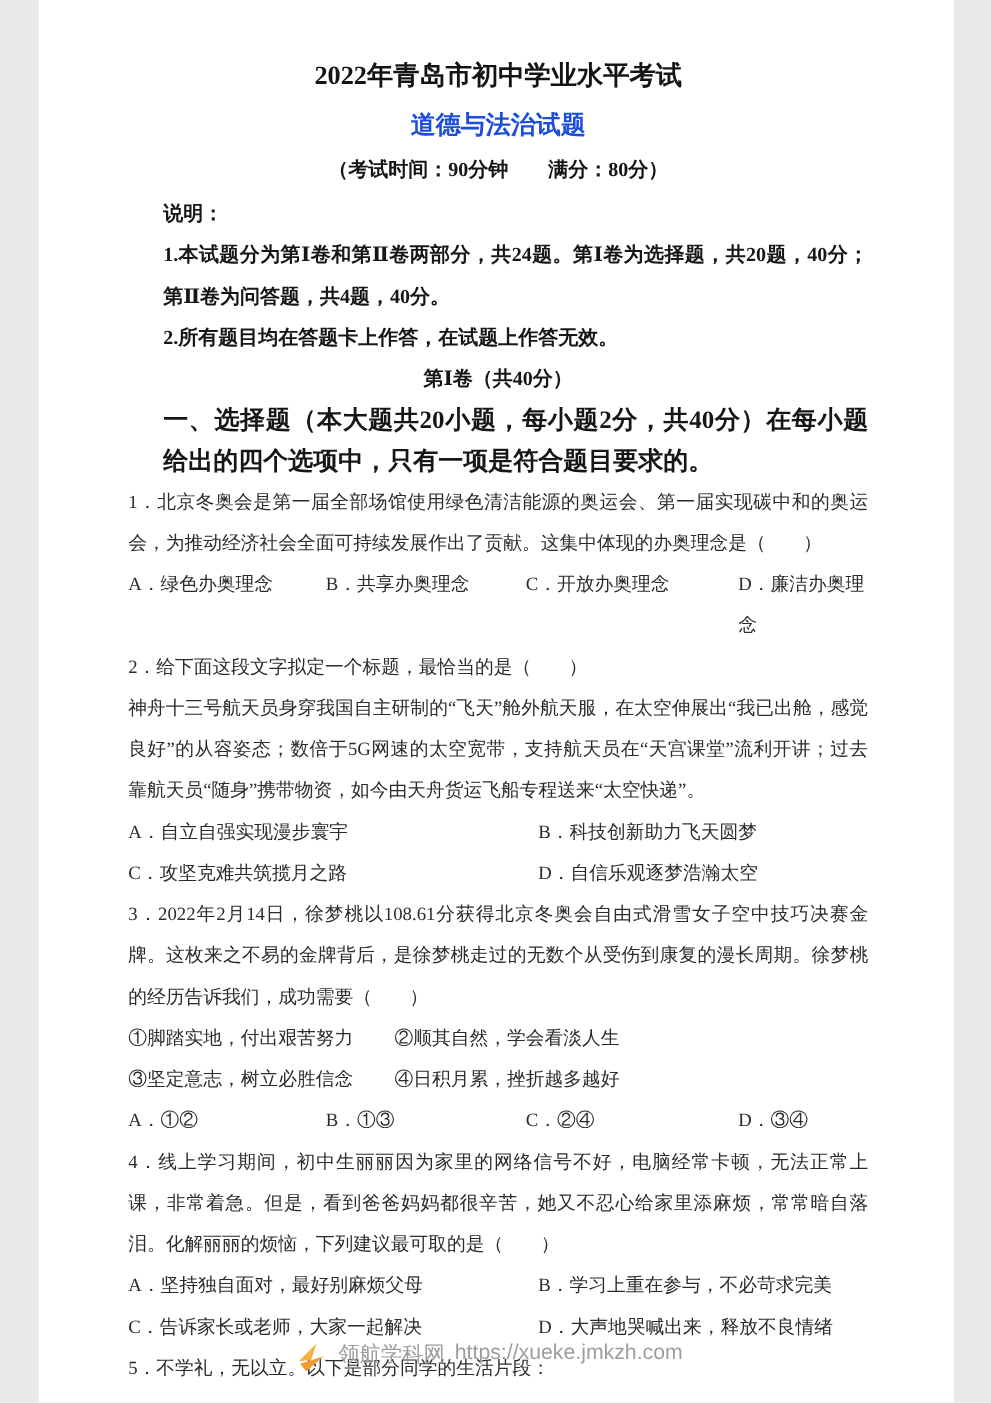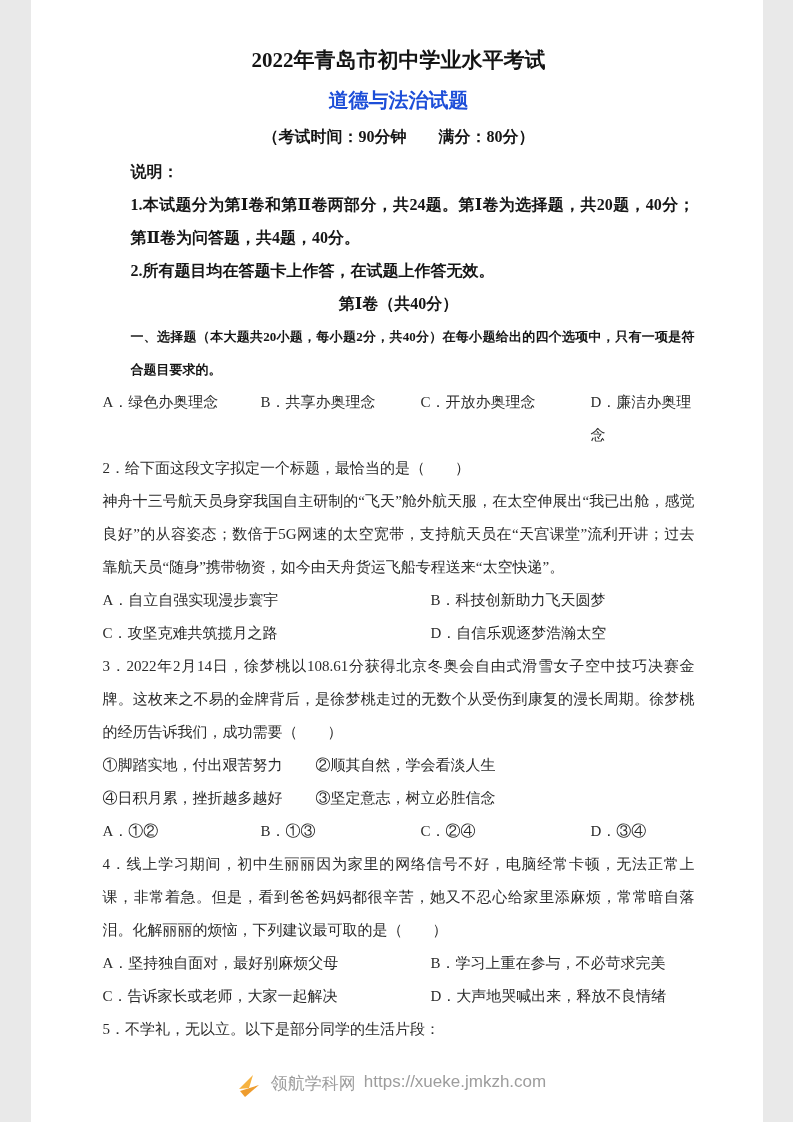--- a/index.html
+++ b/index.html
@@ -44,21 +44,21 @@
   .just { text-align: justify; }
   .bold { font-weight: 700; color: #161616; margin-left: 28px; }
   .inst { font-size: 16px; }
   .part-title {
     text-align: center;
     font-weight: 700;
     font-size: 16px;
     line-height: 33px;
     color: #161616;
   }
-  .sec-heading { font-size: 13px; }
+  .sec-heading { font-size: 20px; }
   .question p, .question div { color: #2b2b2b; }
   .opts4 {
     display: grid;
     grid-template-columns: 158px 160px 170px auto;
     line-height: 33px;
   }
   .opts2 {
     display: grid;
     grid-template-columns: 328px auto;
     line-height: 33px;
@@ -97,20 +97,21 @@
   <div>
     <p class="bold inst">说明：</p>
     <p class="bold inst just">1.本试题分为第Ⅰ卷和第Ⅱ卷两部分，共24题。第Ⅰ卷为选择题，共20题，40分；第Ⅱ卷为问答题，共4题，40分。</p>
     <p class="bold inst just">2.所有题目均在答题卡上作答，在试题上作答无效。</p>
   </div>
 
   <div class="part-title">第Ⅰ卷（共40分）</div>
   <p class="bold sec-heading just">一、选择题（本大题共20小题，每小题2分，共40分）在每小题给出的四个选项中，只有一项是符合题目要求的。</p>
 
   <div class="question">
+    <p class="just">1．北京冬奥会是第一届全部场馆使用绿色清洁能源的奥运会、第一届实现碳中和的奥运会，为推动经济社会全面可持续发展作出了贡献。这集中体现的办奥理念是（　　）</p>
     <div class="opts4">
       <span>A．绿色办奥理念</span>
       <span>B．共享办奥理念</span>
       <span>C．开放办奥理念</span>
       <span>D．廉洁办奥理念</span>
     </div>
   </div>
 
   <div class="question">
     <p class="just">2．给下面这段文字拟定一个标题，最恰当的是（　　）</p>
@@ -121,22 +122,22 @@
       <span>C．攻坚克难共筑揽月之路</span>
       <span>D．自信乐观逐梦浩瀚太空</span>
     </div>
   </div>
 
   <div class="question">
     <p class="just">3．2022年2月14日，徐梦桃以108.61分获得北京冬奥会自由式滑雪女子空中技巧决赛金牌。这枚来之不易的金牌背后，是徐梦桃走过的无数个从受伤到康复的漫长周期。徐梦桃的经历告诉我们，成功需要（　　）</p>
     <div class="items2">
       <span>①脚踏实地，付出艰苦努力</span>
       <span>②顺其自然，学会看淡人生</span>
+      <span>③坚定意志，树立必胜信念</span>
       <span>④日积月累，挫折越多越好</span>
-      <span>③坚定意志，树立必胜信念</span>
     </div>
     <div class="opts4">
       <span>A．①②</span>
       <span>B．①③</span>
       <span>C．②④</span>
       <span>D．③④</span>
     </div>
   </div>
 
   <div class="question">

